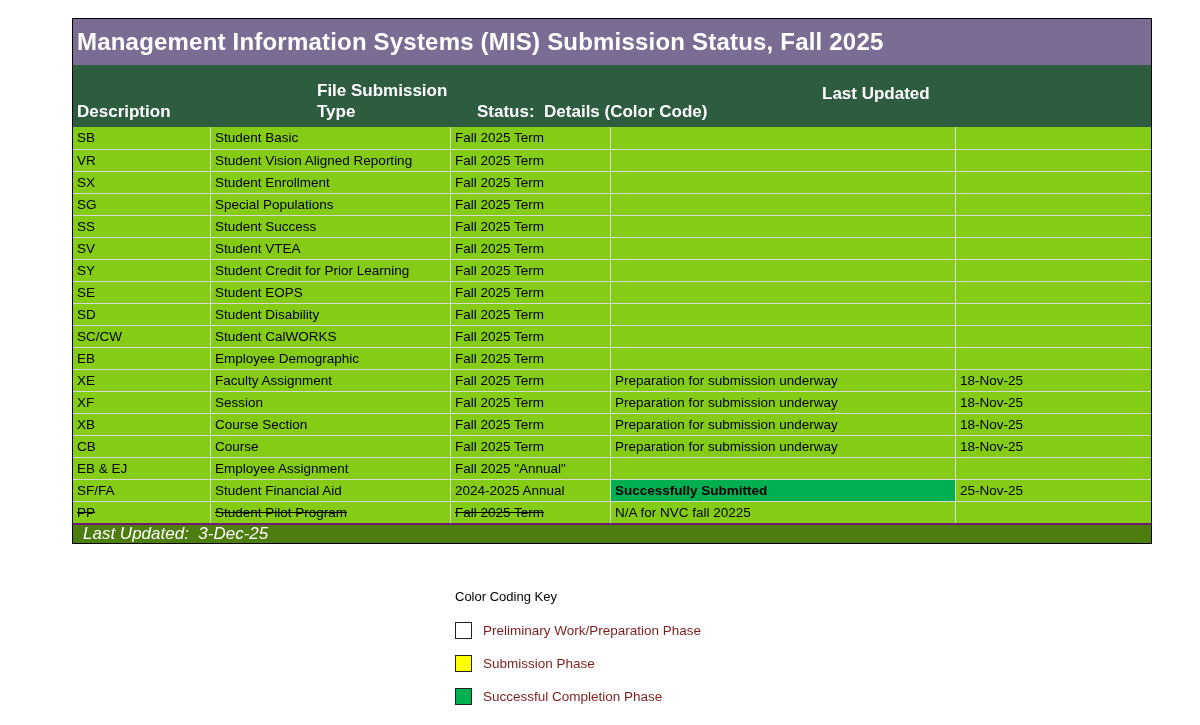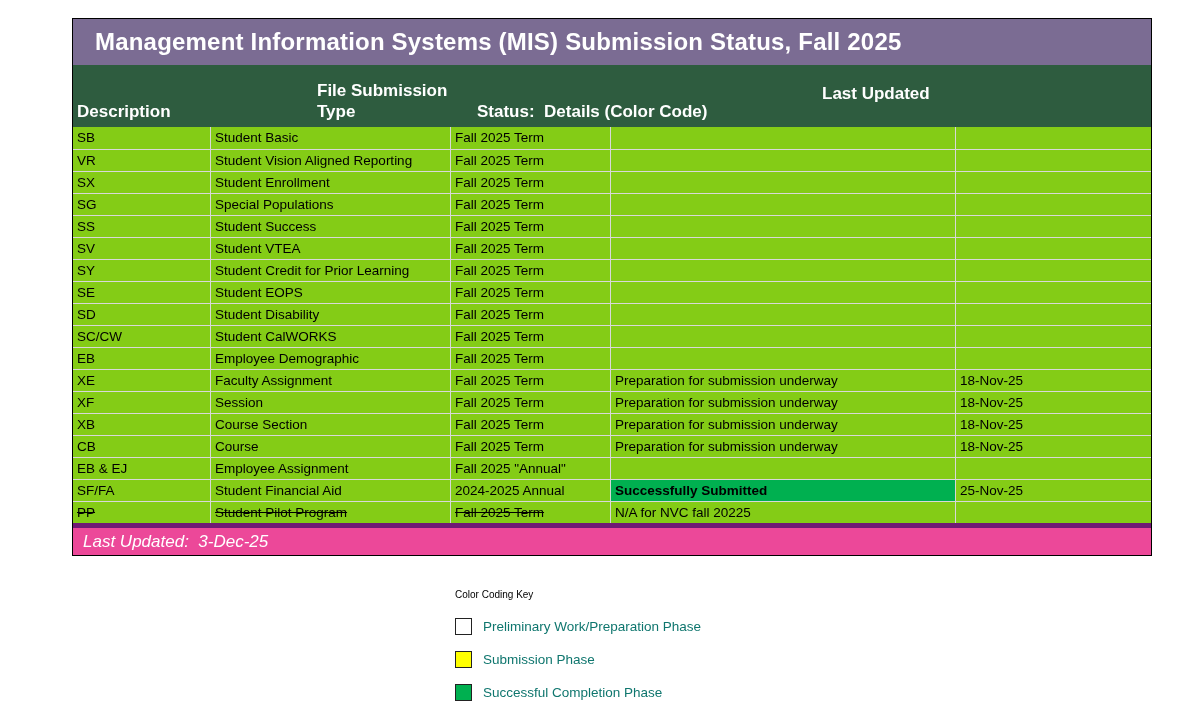--- a/index.html
+++ b/index.html
@@ -3,21 +3,21 @@
 <meta charset="utf-8">
 <style>
   * { margin: 0; padding: 0; box-sizing: border-box; }
   html, body { width: 1200px; height: 725px; background: #ffffff; font-family: "Liberation Sans", sans-serif; }
   .page { position: relative; width: 1200px; height: 725px; overflow: hidden; }
 
   .mis-table { position: absolute; left: 72px; top: 18px; width: 1080px; border: 1px solid #000000; background: #ffffff; }
 
   .title-bar {
     height: 46px; background: #7B6C93; color: #ffffff;
-    display: flex; align-items: center; padding-left: 22px;
+    display: flex; align-items: center; padding-left: 4px;
     font-size: 24px; font-weight: bold; letter-spacing: 0.2px;
   }
 
   .header-row {
     height: 62px; background: #2E5C3F; color: #ffffff;
     display: flex; font-weight: bold; font-size: 17px;
   }
   .hcell { display: flex; flex-direction: column; justify-content: flex-end; padding: 0 2px 5px 4px; }
   .hcell span { white-space: pre; line-height: 1.25; }
 
@@ -32,31 +32,31 @@
   .trow:first-child { border-top: none; }
   .tcell {
     font-size: 13.5px; color: #000000; line-height: 21px;
     padding-left: 4px; border-right: 1px solid #D8D8D8;
     overflow: hidden; white-space: nowrap;
   }
   .tcell.col-updated { border-right: none; }
   .strike { text-decoration: line-through; }
 
   .footer-bar {
-    height: 32px; background: #ec4899; color: #ffffff;
+    height: 20px; background: #4d7c0f; color: #ffffff;
     display: flex; align-items: center; padding-left: 10px;
     font-size: 17px; font-style: italic; font-weight: 500; white-space: pre;
-    border-top: 5px solid #701a75;
+    border-top: 2px solid #701a75;
   }
 
   .legend { position: absolute; left: 455px; top: 589px; }
-  .legend-title { font-size: 10px; color: #000000; margin-bottom: 18px; }
+  .legend-title { font-size: 13px; color: #000000; margin-bottom: 18px; }
   .legend-item { display: flex; align-items: center; margin-bottom: 16px; }
   .swatch { width: 17px; height: 17px; border: 1.5px solid #222222; margin-right: 11px; flex: none; }
-  .legend-label { font-size: 13.5px; color: #0f766e; }
+  .legend-label { font-size: 13.5px; color: #7f1d1d; }
 </style>
 </head>
 <body>
 
 <div class="page">
 
   <div class="mis-table">
 
     <div class="title-bar">
       <span>Management Information Systems (MIS) Submission Status, Fall 2025</span>

